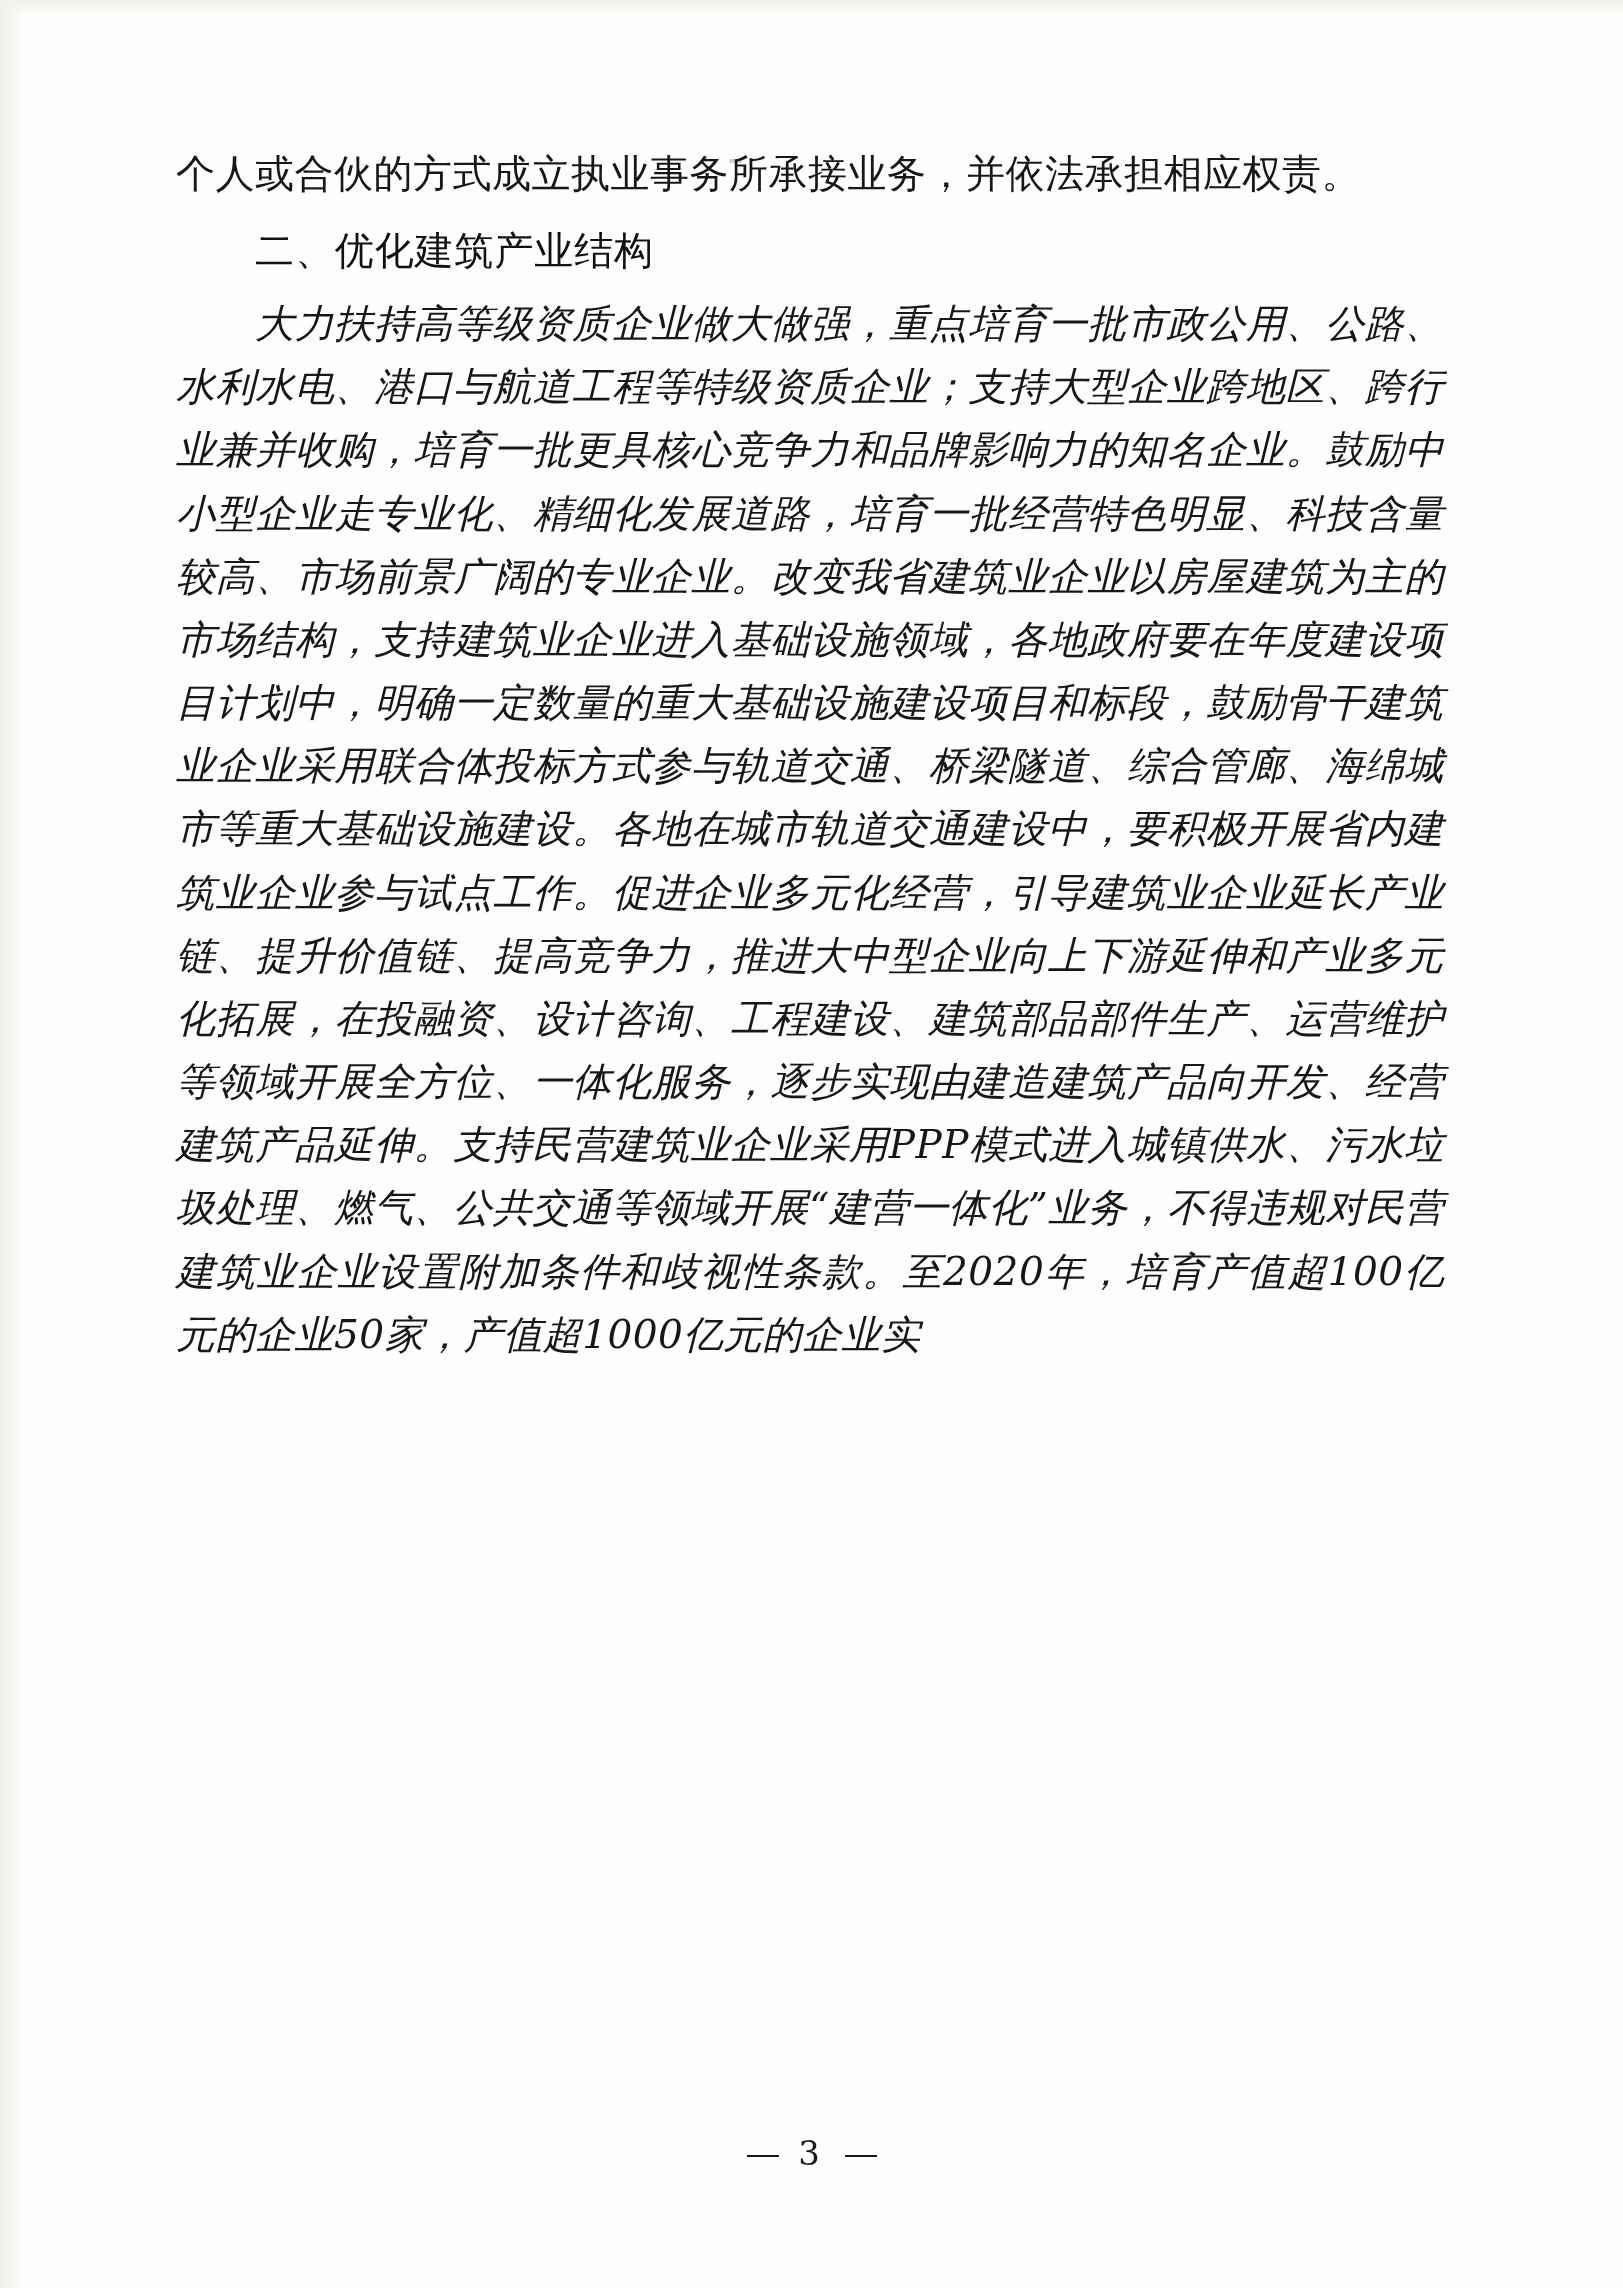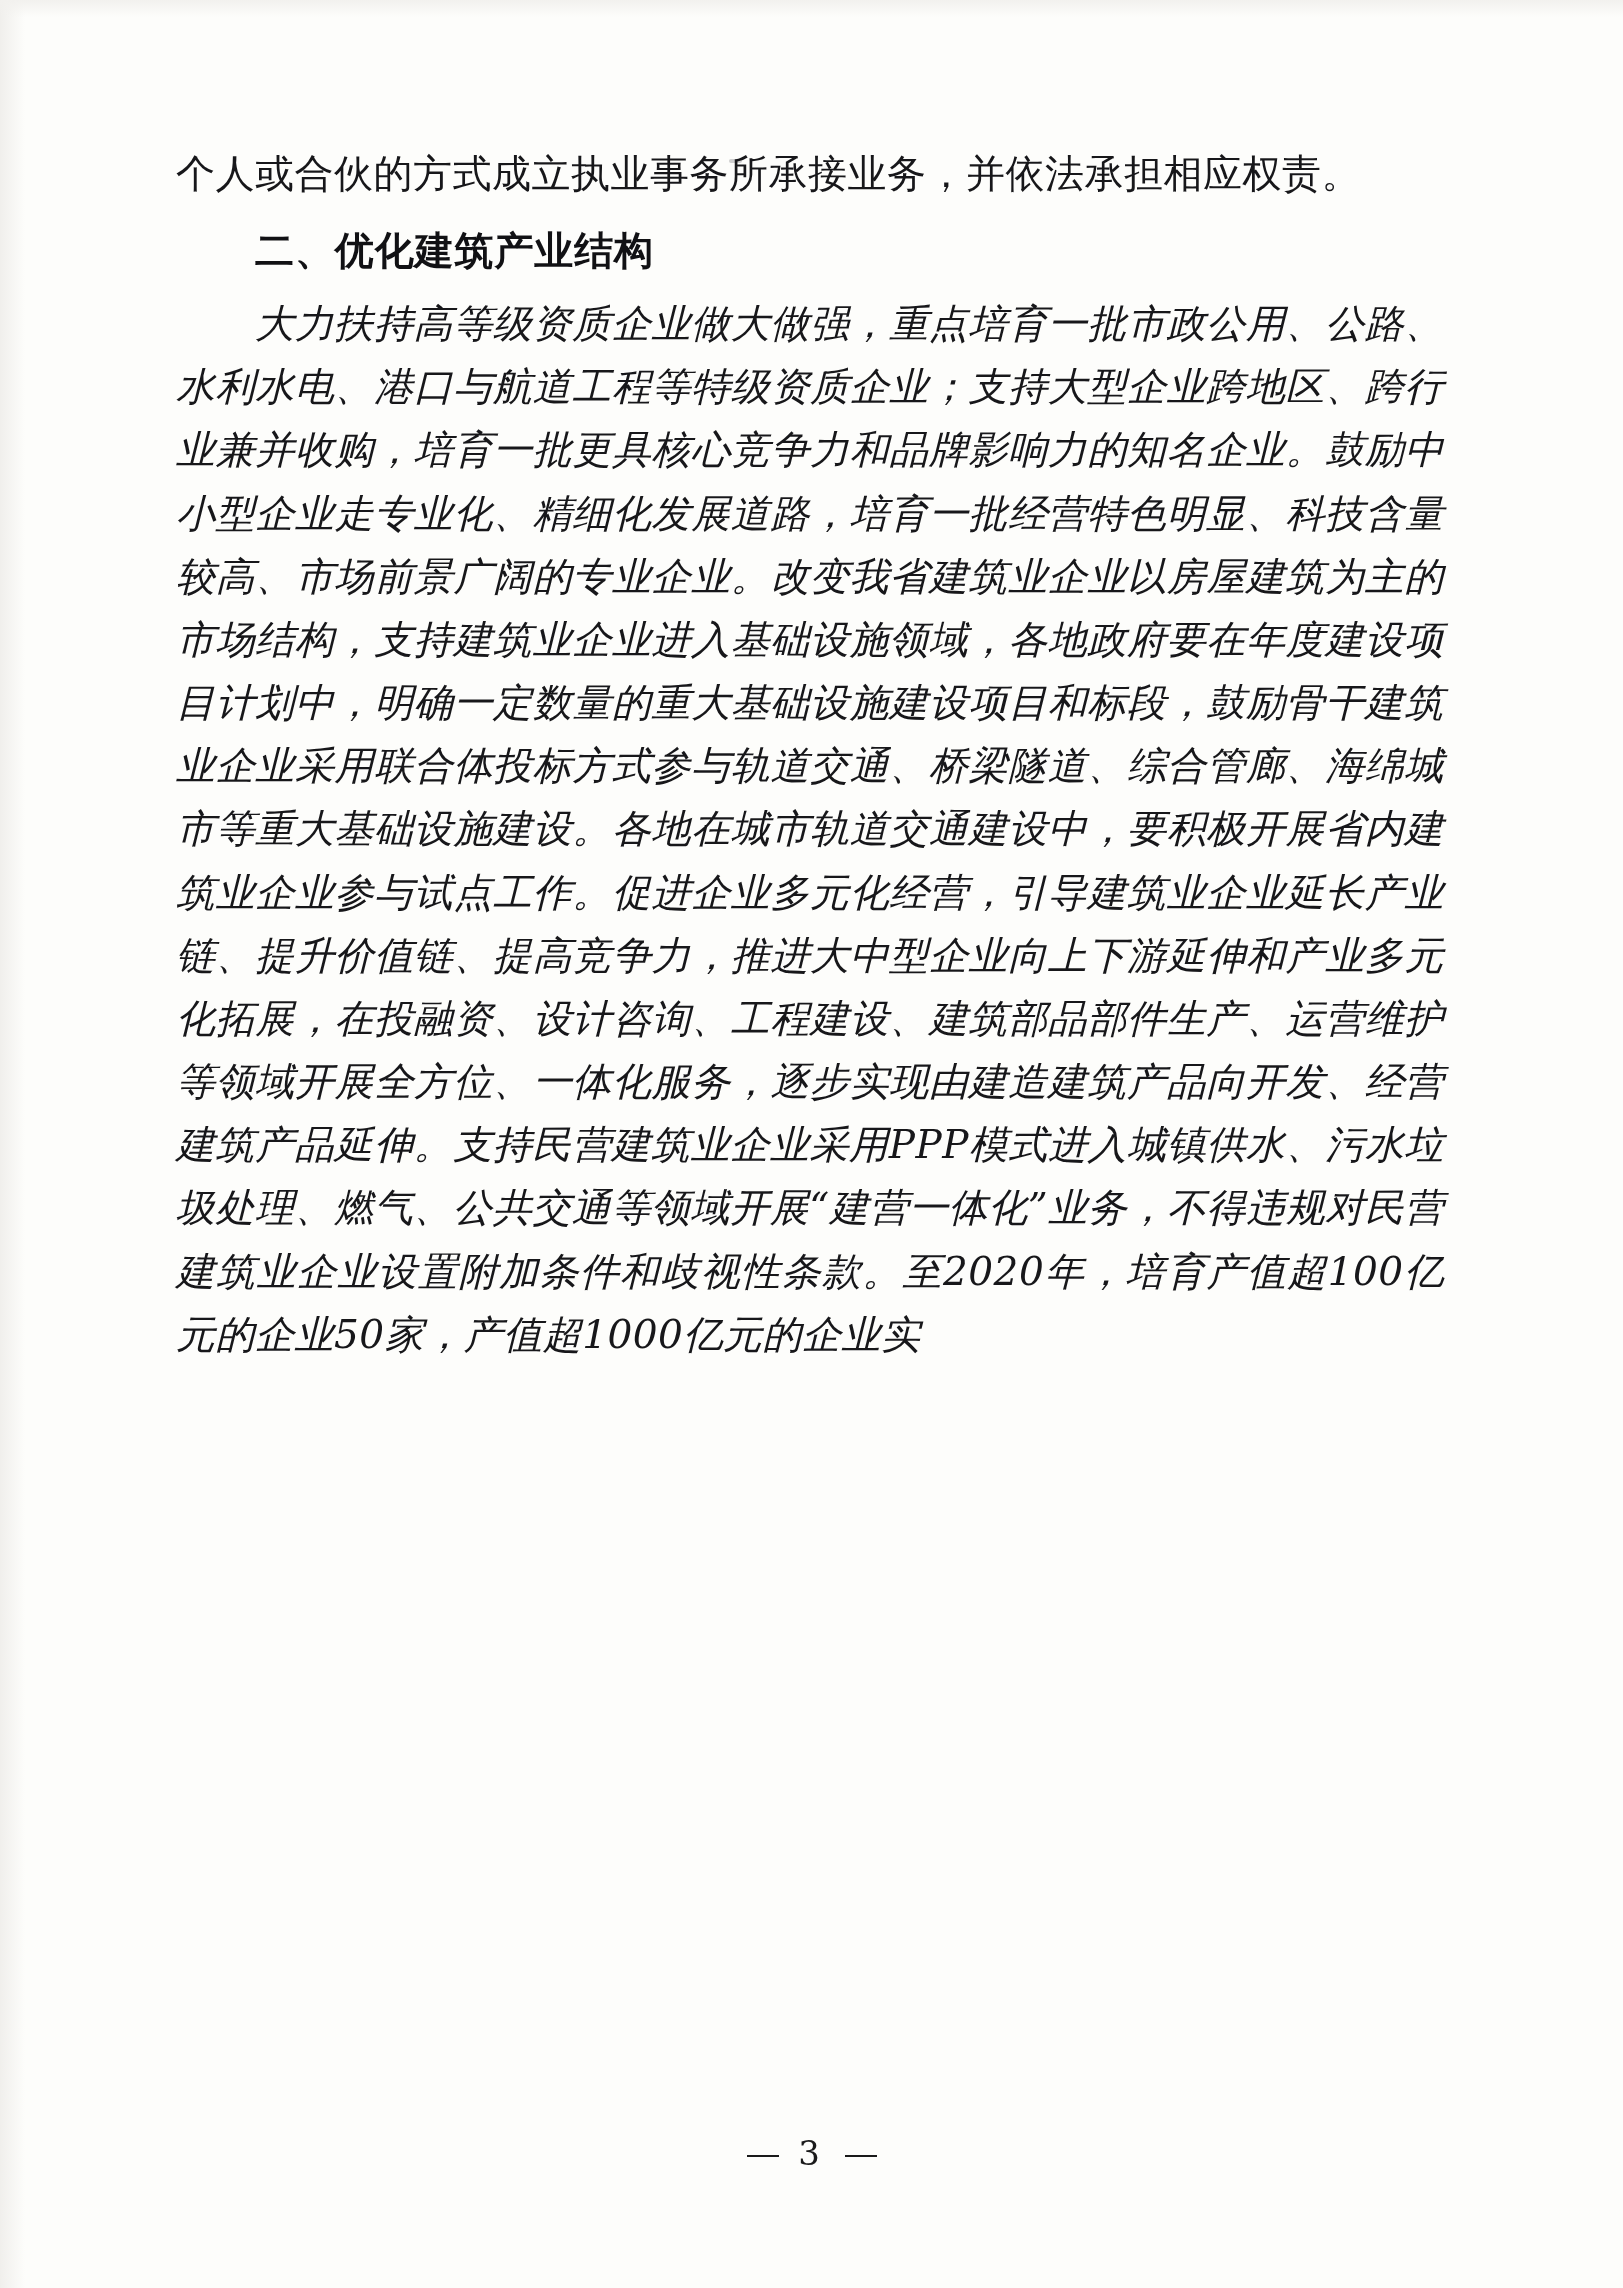--- a/index.html
+++ b/index.html
@@ -45,21 +45,21 @@
     color: #17171a;
     font-family: "DejaVu Serif", "Liberation Serif", serif;
   }
   .doc-para.indent {
     text-indent: 79px;
     font-style: italic;
   }
   .section-heading {
     font-size: 39px;
     line-height: 1.6;
-    font-weight: bold;
+    font-weight: normal;
     text-indent: 79px;
     margin: 15px 0 9.5px 0;
     letter-spacing: 0.9px;
     font-family: "DejaVu Sans", "Liberation Sans", sans-serif;
     color: #111114;
   }
   .body-block {
     margin-top: 3.8px;
   }
   .footer {

